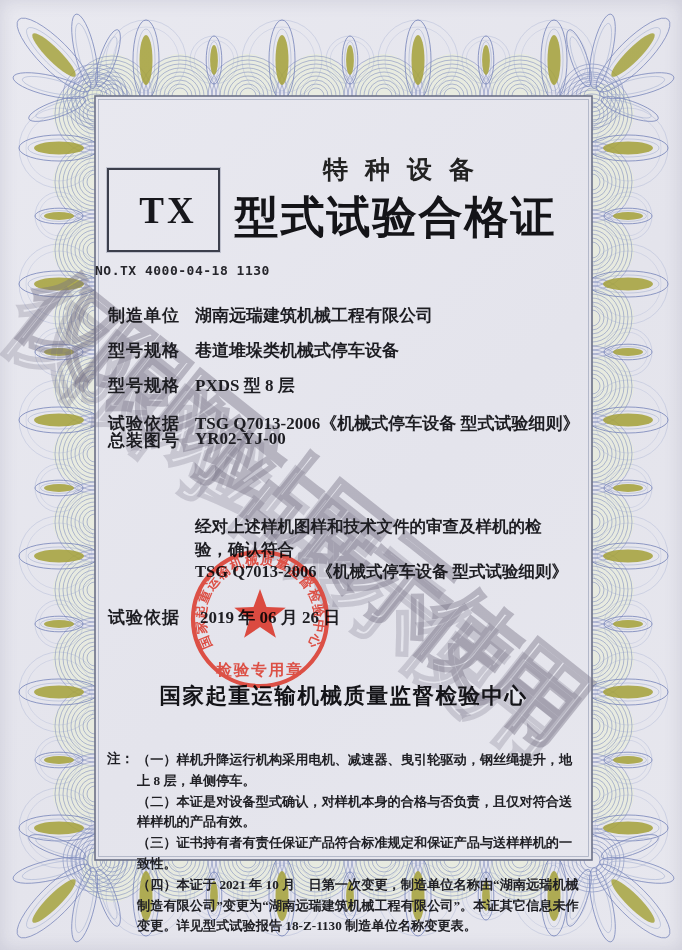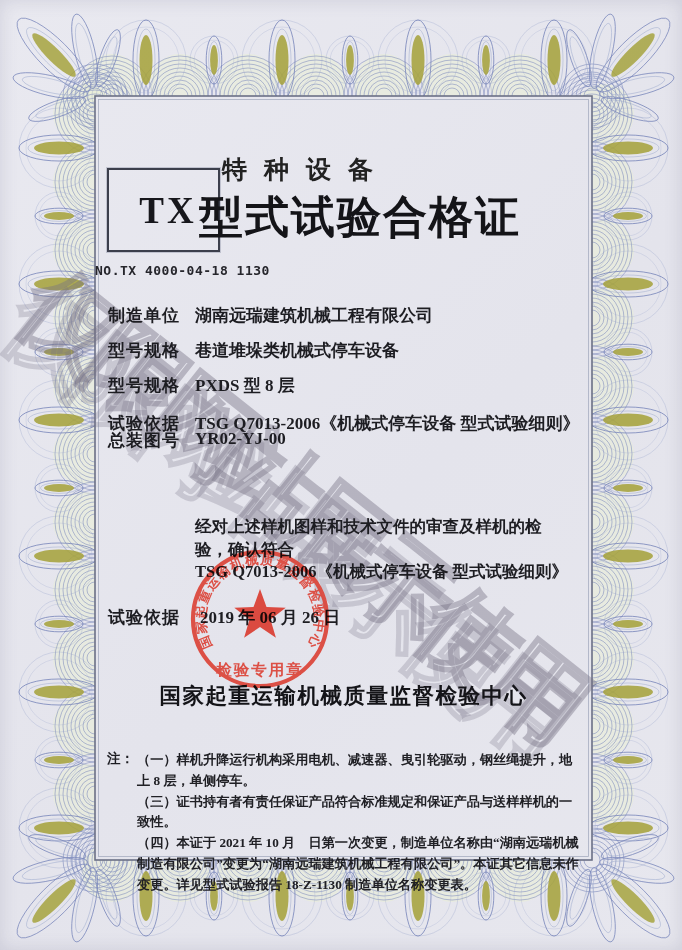--- a/index.html
+++ b/index.html
@@ -26,25 +26,25 @@
   .wm-b{transform:translate(-15px,16px) rotate(38.5deg);-webkit-text-stroke:2.2px rgba(116,113,130,.26);}
   
   .frame{position:absolute;left:95px;top:96px;width:497px;height:764px;z-index:2;color:#1d1d22;}
   .tx-box{
     position:absolute;left:12px;top:72px;width:100px;height:80px;
     border:2px solid #3c3f4c;box-shadow:0 0 0 1px rgba(120,125,150,.35);
     display:flex;align-items:center;justify-content:center;
     font-weight:bold;font-size:37px;letter-spacing:3px;color:#17171c;padding-left:9px;
   }
   .title-super{
-    position:absolute;left:110px;right:0;top:57px;
+    position:absolute;left:110px;right:0;top:57px;text-align:center;
     font-size:25px;font-weight:600;letter-spacing:17px;text-indent:17px;color:#222;
   }
   .title-main{
-    position:absolute;left:104px;right:0;top:92px;text-align:left;
+    position:absolute;left:104px;right:0;top:92px;text-align:center;
     font-size:44px;font-weight:bold;letter-spacing:2px;color:#141418;
   }
   .cert-no{
     position:absolute;left:0;right:0;top:167px;
     font-family:"DejaVu Sans Mono","Liberation Mono",monospace;
     font-size:13px;font-weight:bold;letter-spacing:.5px;color:#26262c;
   }
   .row{position:absolute;left:0;width:100%;height:22px;}
   .row .lbl{position:absolute;left:13px;font-size:17px;font-weight:bold;letter-spacing:1px;white-space:nowrap;}
   .row .val{position:absolute;left:100px;font-size:17px;font-weight:600;white-space:nowrap;}
@@ -870,19 +870,20 @@
       </text>
       <text x="75" y="131" text-anchor="middle" font-size="15.5" font-weight="bold" fill="#dc4337" letter-spacing="2" font-family="Liberation Serif, DejaVu Serif, serif">检验专用章</text>
     </svg>
 
     <div class="issuer">国家起重运输机械质量监督检验中心</div>
 
     <div class="notes">
       <div class="notes-label">注：</div>
       <div class="note-items">
         <div class="note-item">（一）样机升降运行机构采用电机、减速器、曳引轮驱动，钢丝绳提升，地上 8 层，单侧停车。</div>
+        <div class="note-item">（二）本证是对设备型式确认，对样机本身的合格与否负责，且仅对符合送样样机的产品有效。</div>
         <div class="note-item">（三）证书持有者有责任保证产品符合标准规定和保证产品与送样样机的一致性。</div>
         <div class="note-item">（四）本证于 2021 年 10 月　日第一次变更，制造单位名称由“湖南远瑞机械制造有限公司”变更为“湖南远瑞建筑机械工程有限公司”。本证其它信息未作变更。详见型式试验报告 18-Z-1130 制造单位名称变更表。</div>
       </div>
     </div>
 
   </div>
 </div>
 
 </body></html>

